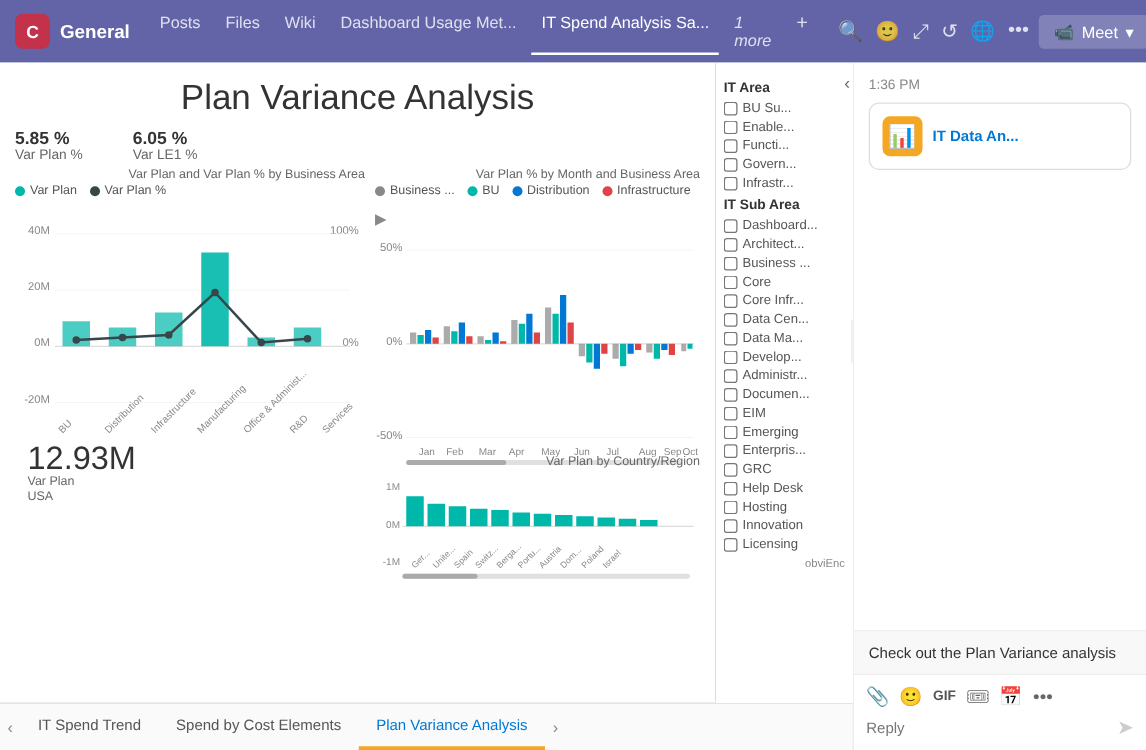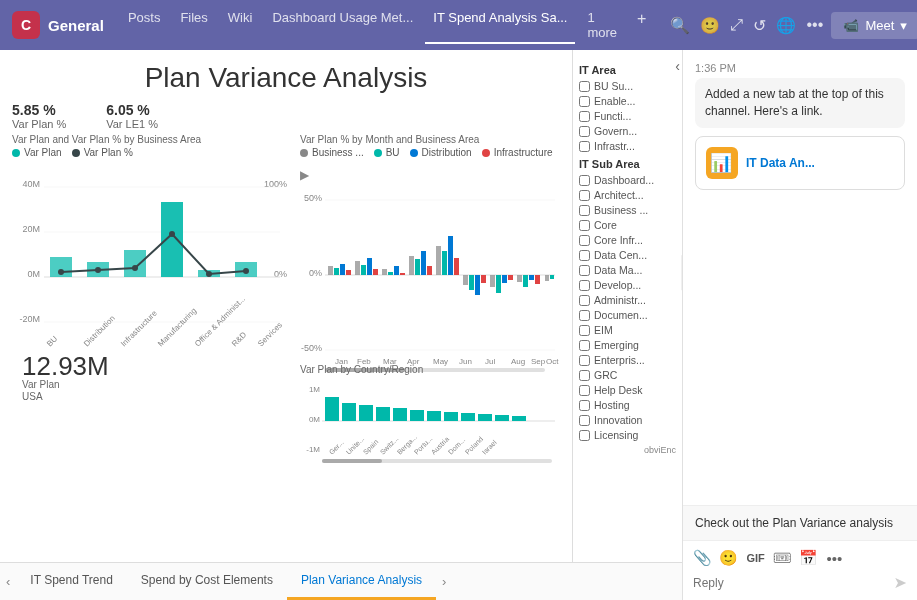--- a/index.html
+++ b/index.html
@@ -5,21 +5,21 @@
     * { box-sizing: border-box; margin: 0; padding: 0; }
     body { font-family: 'Segoe UI', Arial, sans-serif; font-size: 13px; background: #f5f5f5; width: 917px; height: 600px; overflow: hidden; display: flex; flex-direction: column; }
 
     
     .top-nav { background: #6264a7; display: flex; align-items: center; height: 50px; padding: 0 12px; gap: 8px; flex-shrink: 0; }
     .nav-brand { background: #c4314b; color: white; font-weight: bold; width: 28px; height: 28px; border-radius: 6px; display: flex; align-items: center; justify-content: center; font-size: 14px; flex-shrink: 0; }
     .nav-title { color: white; font-weight: 600; font-size: 15px; margin-right: 8px; }
     .nav-links { display: flex; gap: 4px; }
     .nav-link { color: rgba(255,255,255,0.8); padding: 4px 8px; border-radius: 4px; cursor: pointer; font-size: 13px; white-space: nowrap; text-align: center; }
     .nav-tab-active { color: white; padding: 4px 8px; border-bottom: 2px solid white; cursor: pointer; font-size: 13px; white-space: nowrap; }
-    .nav-more { color: rgba(255,255,255,0.8); padding: 4px 8px; cursor: pointer; font-size: 13px; }
+    .nav-more { color: rgba(255,255,255,0.8); padding: 4px 8px; cursor: pointer; font-size: 13px; font-style: italic; }
     .nav-plus { color: rgba(255,255,255,0.8); padding: 4px 8px; cursor: pointer; font-size: 16px; }
     .nav-spacer { flex: 1; }
     .nav-icons { display: flex; gap: 10px; align-items: center; }
     .nav-icon { color: rgba(255,255,255,0.8); cursor: pointer; font-size: 16px; }
     .meet-btn { background: rgba(255,255,255,0.2); color: white; border: none; padding: 6px 12px; border-radius: 4px; cursor: pointer; display: flex; align-items: center; gap: 6px; font-size: 13px; }
 
     
     .main-content { display: flex; flex: 1; overflow: hidden; }
 
     
@@ -34,21 +34,21 @@
 
     
     .metrics-row { display: flex; gap: 40px; margin-bottom: 4px; align-items: flex-end; }
     .metric { }
     .metric-value { font-size: 14px; font-weight: 600; color: #333; }
     .metric-label { font-size: 11px; color: #666; }
 
     
     .charts-grid { display: grid; grid-template-columns: 1fr 1fr; gap: 8px; height: 380px; }
     .chart-box { position: relative; }
-    .chart-label { font-size: 10px; color: #666; margin-bottom: 2px; }
+    .chart-label { font-size: 10px; color: #666; margin-bottom: 2px; text-align: right; }
 
     
     .report-filters { width: 110px; background: white; border-left: 1px solid #ddd; padding: 8px 6px; overflow-y: auto; font-size: 10.5px; position: relative; }
     .filter-section-title { font-weight: 600; font-size: 11px; color: #333; margin: 6px 0 4px 0; }
     .filter-item { display: flex; align-items: center; gap: 4px; margin-bottom: 3px; color: #555; }
     .filter-item input[type=checkbox] { width: 11px; height: 11px; flex-shrink: 0; }
 
     
     .collapse-btn { position: absolute; top: 8px; right: 2px; cursor: pointer; color: #666; font-size: 14px; }
 
@@ -437,21 +437,20 @@
       <span class="report-tab">Spend by Cost Elements</span>
       <span class="report-tab active">Plan Variance Analysis</span>
       <span class="tab-nav">›</span>
     </div>
   </div>
 
   <div class="chat-panel">
     <div class="chat-messages">
       <div class="chat-msg">
         <div class="chat-time">1:36 PM</div>
-        <div class="chat-bubble">Added a new tab at the top of this channel. Here's a link.</div>
         <div class="chat-card">
           <div class="chat-card-icon">📊</div>
           <div class="chat-card-title">IT Data An...</div>
         </div>
       </div>
     </div>
 
     <div class="chat-suggestion">
       <strong>Check out the Plan Variance analysis</strong>
     </div>

